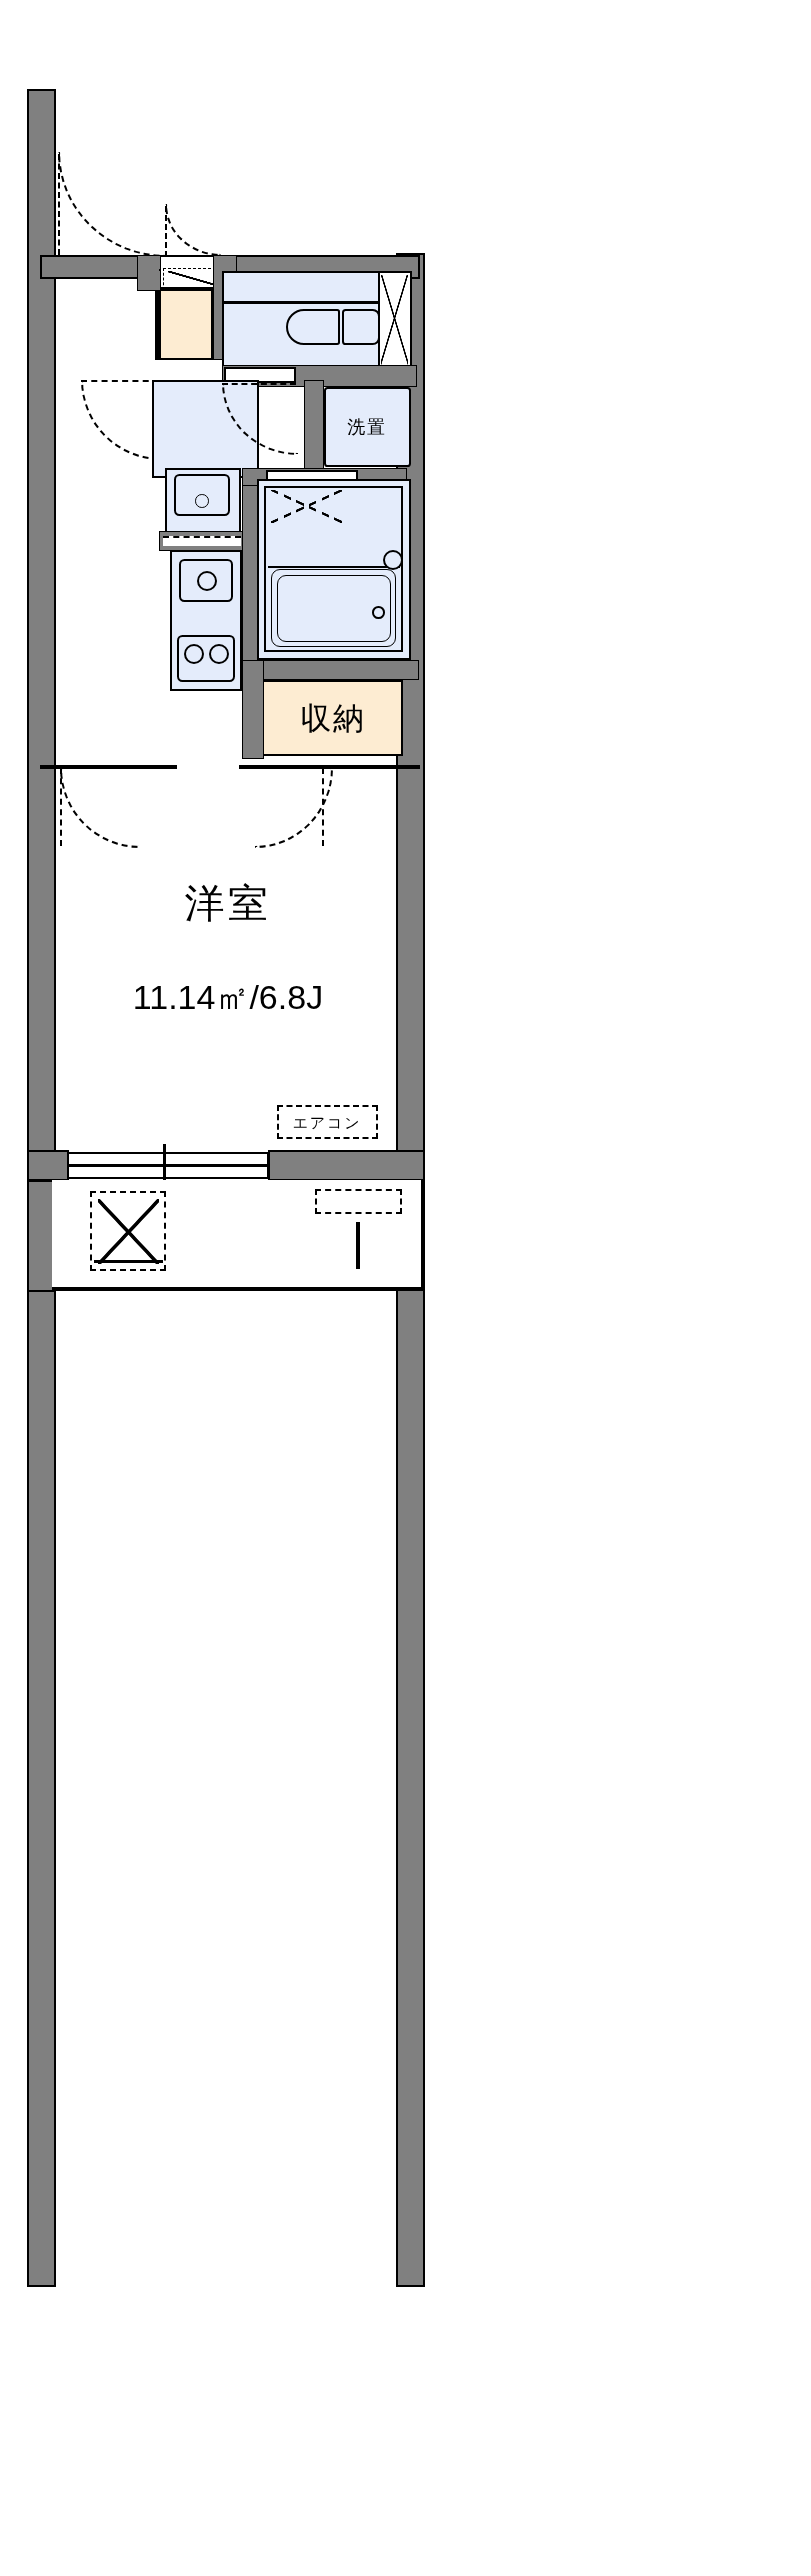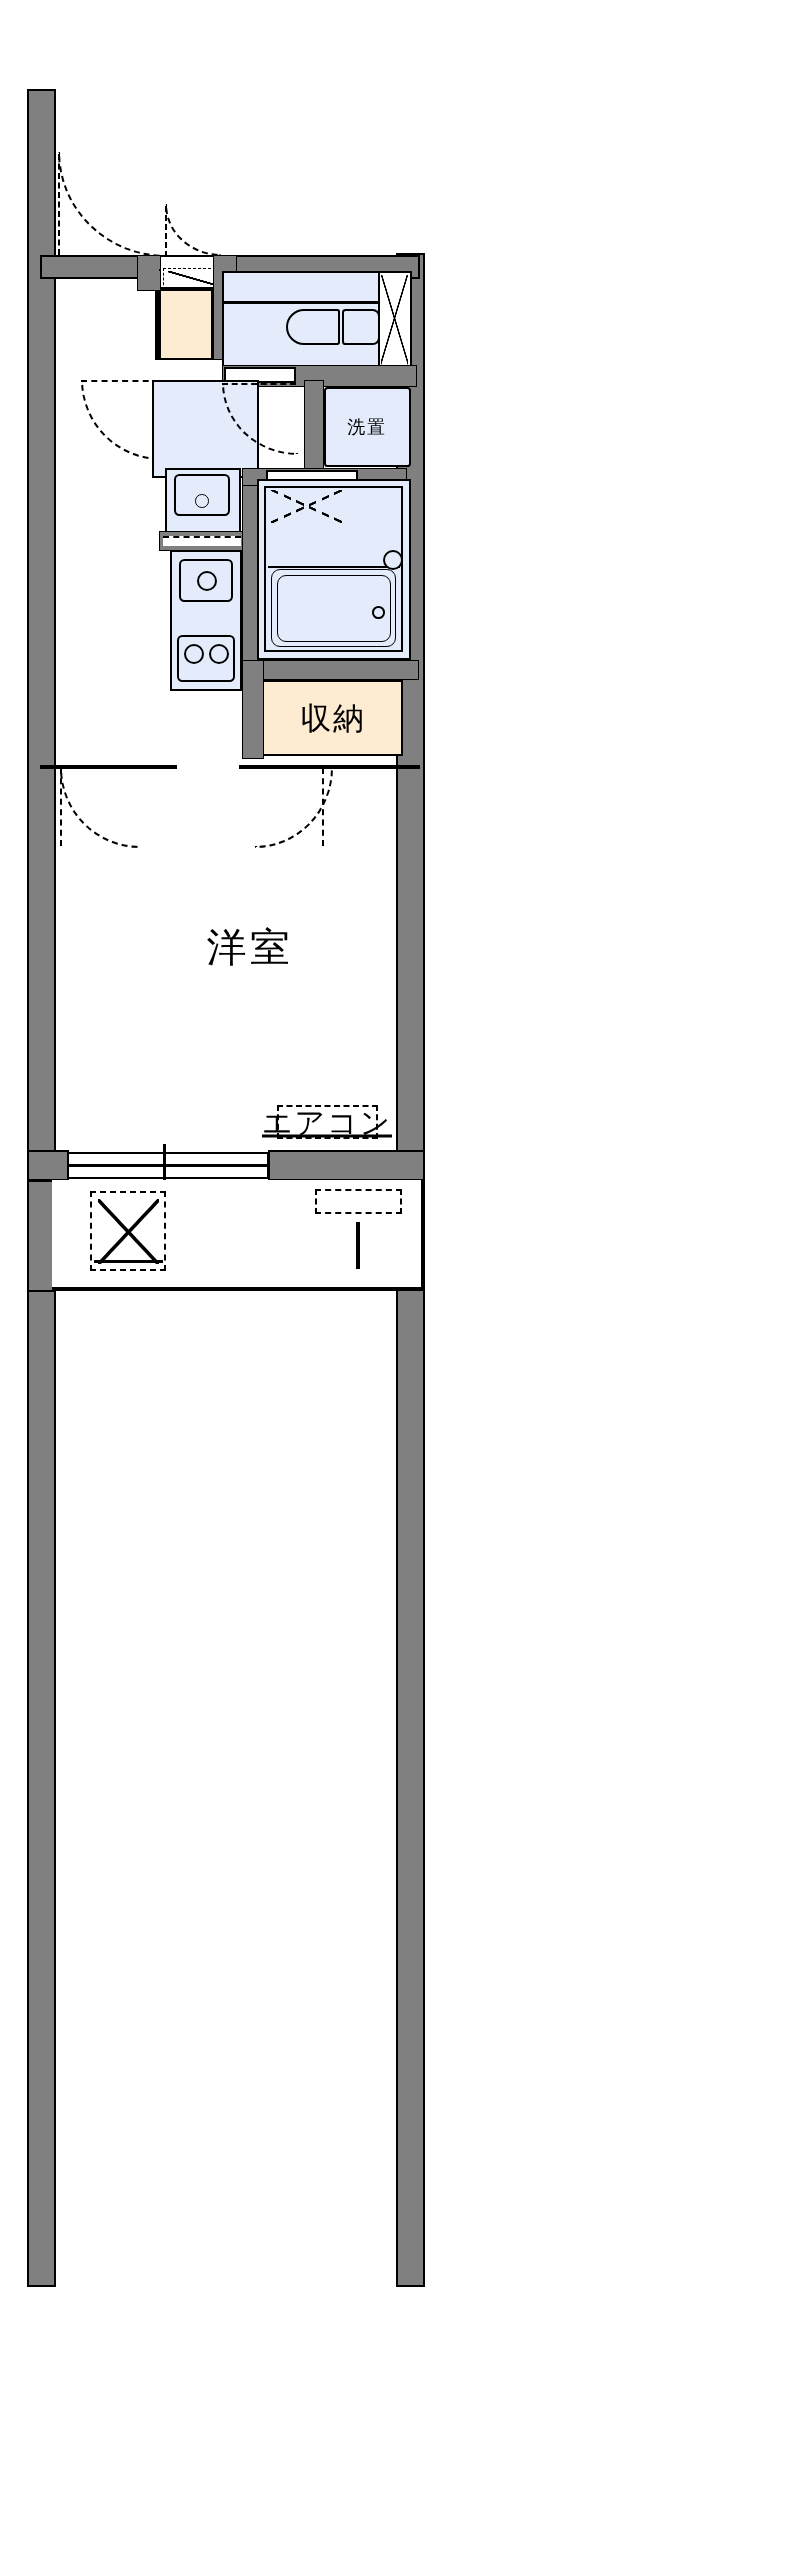--- a/index.html
+++ b/index.html
@@ -23,21 +23,21 @@
   .dashline{border-top:2.7px dashed #000;background:transparent;}
   .dashline-v{border-left:2.7px dashed #000;background:transparent;}
   .swing{border:2.7px dashed #000;background:transparent;border-radius:50%;}
   .swing-tr{border-width:2.7px 2.7px 0 0;border-radius:0 100% 0 0;}
   .swing-bl{border-width:0 0 2.7px 2.7px;border-radius:0 0 0 100%;}
 
   .label{position:absolute;color:#000;white-space:nowrap;}
   .lbl-room{font-size:40px;letter-spacing:3.6px;}
   .lbl-area{font-size:34px;}
   .lbl-small{font-size:18px;letter-spacing:1.8px;}
-  .lbl-ac{font-size:30px;letter-spacing:1.8px;text-decoration:underline;}
+  .lbl-ac{font-size:15px;letter-spacing:1.8px;}
   .ctr{transform:translate(-50%,-50%);text-align:center;}
 </style>
 </head>
 <body>
 
 <div id="plan">
 
   <div class="abs wall" style="left:27px;top:89px;width:29px;height:1085px;"></div>
 
   <div class="abs wall" style="left:27px;top:1166px;width:29px;height:1121px;"></div>
@@ -144,21 +144,22 @@
   <div class="abs line" style="left:239px;top:765px;width:181px;height:3.6px;"></div>
 
   <div class="abs dashline-v" style="left:60px;top:768px;width:9px;height:78px;"></div>
   <div class="abs swing swing-tr" style="left:60px;top:768px;width:80px;height:80px;transform:rotate(0deg);
               border-width:0 0 2.7px 2.7px;border-radius:0 0 0 100%;"></div>
 
   <div class="abs dashline-v" style="left:322px;top:768px;width:9px;height:78px;"></div>
   <div class="abs swing" style="left:255px;top:768px;width:78px;height:80px;
               border-width:0 2.7px 2.7px 0;border-radius:0 0 100% 0;"></div>
 
-  <div class="label lbl-room ctr" style="left:228px;top:947px;margin-left:22px;">洋室</div>
+  <div class="label lbl-room ctr" style="left:228px;top:903px;">洋室</div>
+  <div class="label lbl-area ctr" style="left:228px;top:998px;">11.14㎡/6.8J</div>
 
   <div class="abs" style="left:277px;top:1105px;width:101px;height:34px;border:2.7px dashed #000;"></div>
   <div class="label lbl-ac ctr" style="left:327px;top:1123px;">エアコン</div>
 
   <div class="abs wall" style="left:27px;top:1150px;width:42px;height:31px;"></div>
   <div class="abs wall" style="left:268px;top:1150px;width:157px;height:31px;"></div>
   <div class="abs room-white" style="left:67px;top:1152px;width:202px;height:27px;"></div>
   <div class="abs line" style="left:67px;top:1164px;width:202px;height:2.7px;"></div>
   <div class="abs line" style="left:163px;top:1144px;width:2.7px;height:42px;"></div>
 

